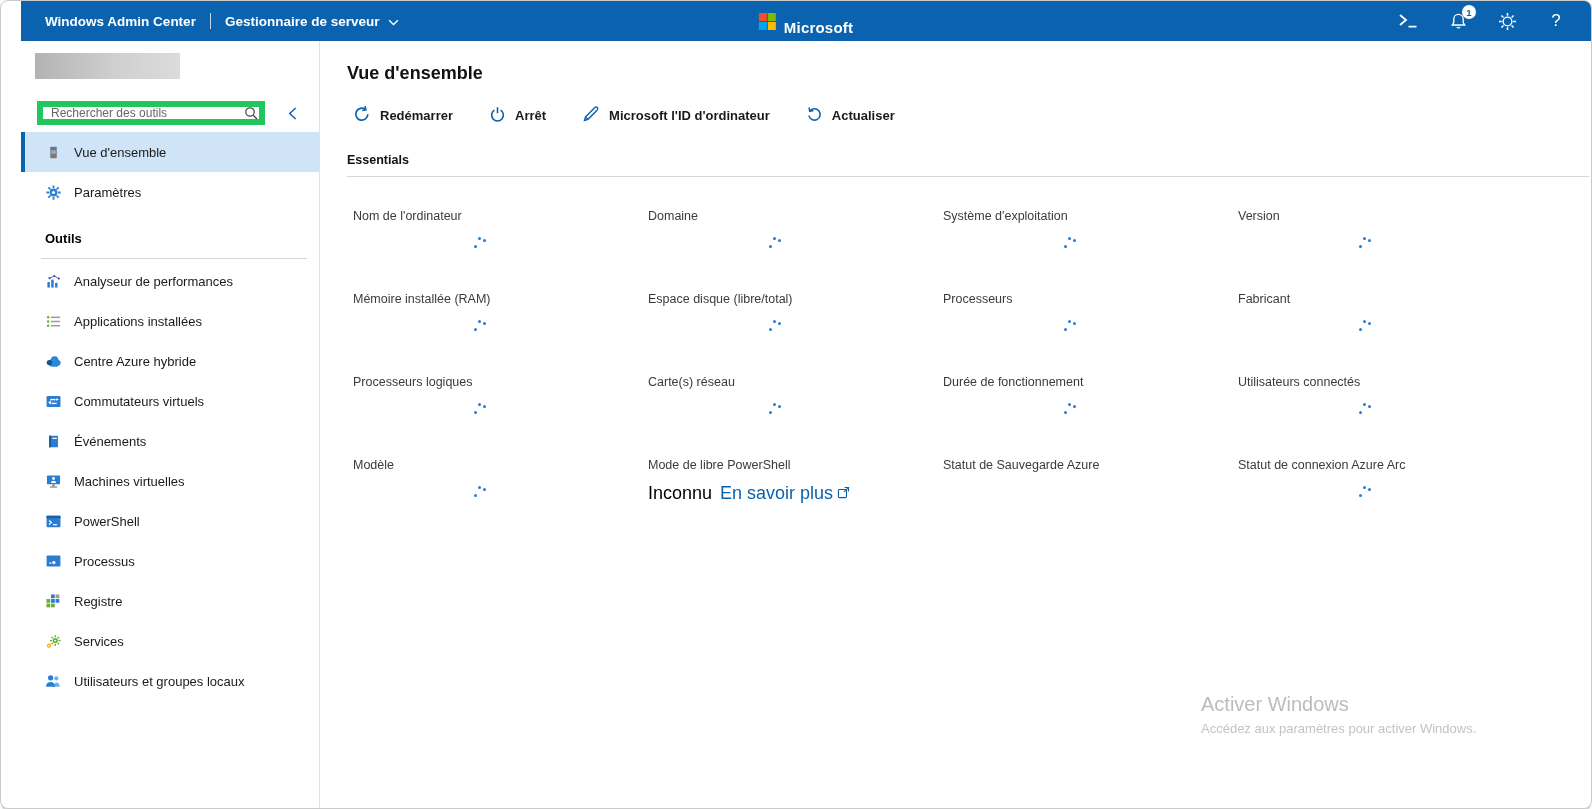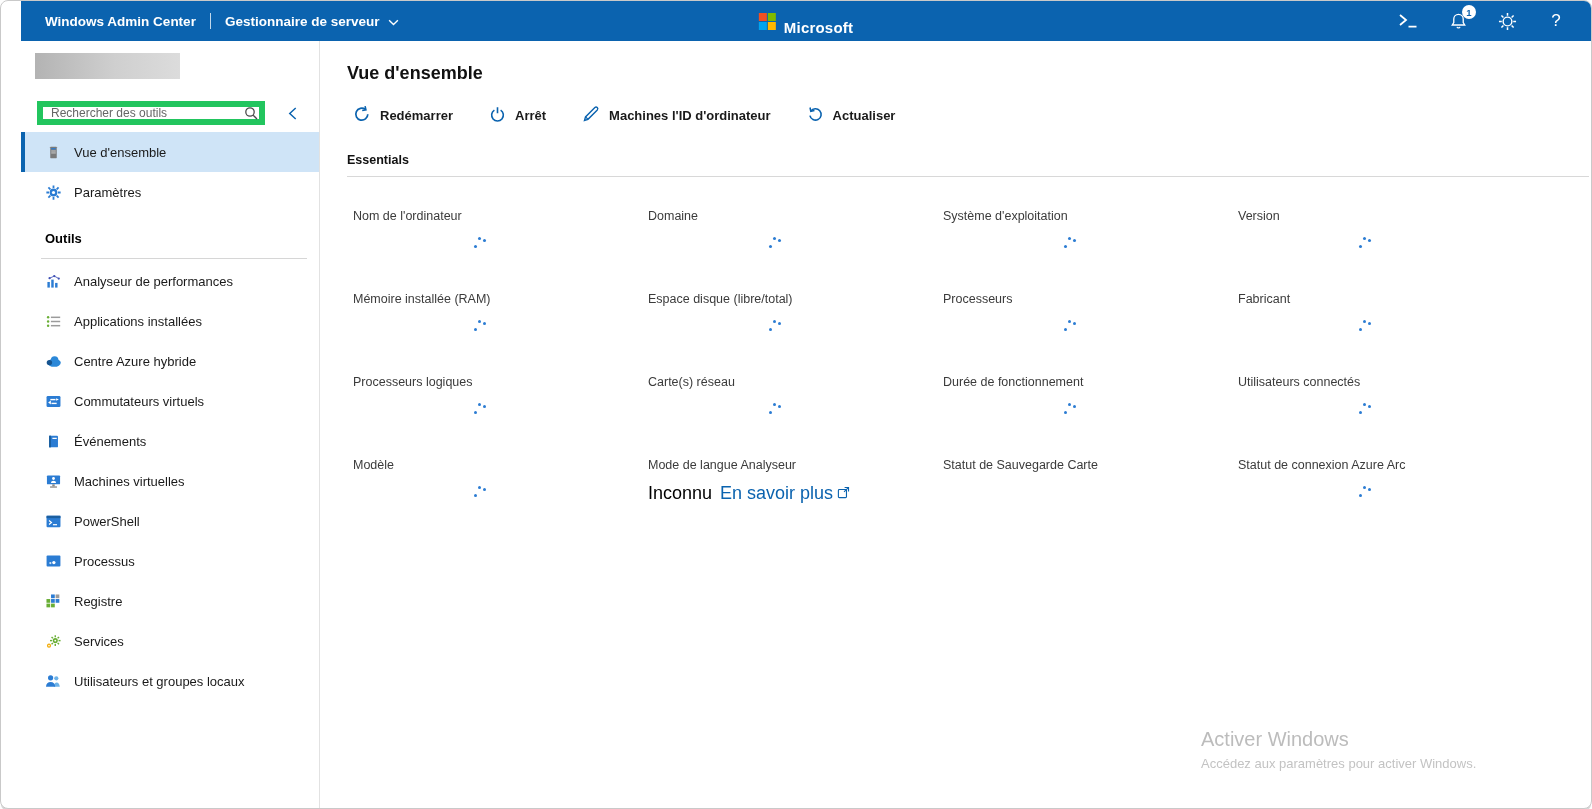--- a/index.html
+++ b/index.html
@@ -49,21 +49,21 @@
   .grid{ display:grid; grid-template-columns:repeat(4,295px); grid-auto-rows:83px; margin:32px 0 0 6px; }
   .cell .lbl{ font-size:12.5px; color:#3b3b3b; }
   .cell .val{ margin-top:11px; font-size:18px; color:#000; display:flex; align-items:center; gap:8px; }
   .spinner{ position:relative; width:16px; height:16px; margin-left:118px; margin-top:12px; }
   .spinner i{ position:absolute; width:3px; height:3px; border-radius:50%; background:#2b7cd3; }
   .spinner i:nth-child(1){ top:2px; left:7px; }
   .spinner i:nth-child(2){ top:4px; left:12px; }
   .spinner i:nth-child(3){ top:10px; left:3px; }
   .ext-link{ display:flex; align-items:center; gap:4px; color:#0b63af; cursor:pointer; }
   
-  .watermark{ position:absolute; left:1200px; top:727px; color:#bcbcbc; }
+  .watermark{ position:absolute; left:1200px; top:692px; color:#bcbcbc; }
   .watermark .wm-title{ font-size:20px; font-weight:400; }
   .watermark .wm-sub{ font-size:13px; margin-top:5px; color:#c3c3c3; }
 </style>
 </head>
 <body>
 
 <div class="window">
 
   <header class="topbar">
     <span class="app-title">Windows Admin Center</span>
@@ -342,21 +342,21 @@
           </span>
           <span>Arrêt</span>
         </button>
         <button class="cmd">
           <span>
             <svg width="18" height="18" viewBox="0 0 18 18">
                 <path d="M2.5 15.5 l1-3.6 L12.9 2.5 a1.7 1.7 0 0 1 2.4 2.4 L6 14.3 z" fill="none" stroke="#0b63af" stroke-width="1.4"></path>
                 <line x1="3.5" y1="11.9" x2="6" y2="14.3" stroke="#0b63af" stroke-width="1.2"></line>
               </svg>
           </span>
-          <span>Machines l'ID d'ordinateur</span>
+          <span>Microsoft l'ID d'ordinateur</span>
         </button>
         <button class="cmd">
           <span>
             <svg width="17" height="17" viewBox="0 0 18 18">
                 <path d="M4 5.6 a6 6 0 1 1 -0.9 4.6" fill="none" stroke="#0b63af" stroke-width="1.7"></path>
                 <path d="M3.2 1.6 L4 5.6 L7.9 4.8" fill="none" stroke="#0b63af" stroke-width="1.6"></path>
               </svg>
           </span>
           <span>Actualiser</span>
         </button>
@@ -467,37 +467,37 @@
 
         <div class="cell">
           <div class="lbl">Modèle</div>
           <div class="spinner">
               <i></i>
               <i></i>
               <i></i>
             </div>
         </div>
         <div class="cell">
-          <div class="lbl">Mode de langue Analyseur</div>
+          <div class="lbl">Mode de libre PowerShell</div>
           <div class="val">
             <span>Inconnu</span>
             <span class="ext-link">
               <span>En savoir plus</span>
               <span>
                 <svg width="13" height="13" viewBox="0 0 14 14">
                     <rect x="1.5" y="3.8" width="8.7" height="8.7" rx="1" fill="none" stroke="#0b63af" stroke-width="1.2"></rect>
                     <path d="M8.2 1.6 h4.2 v4.2" fill="none" stroke="#0b63af" stroke-width="1.2"></path>
                     <line x1="12.2" y1="1.8" x2="7.6" y2="6.4" stroke="#0b63af" stroke-width="1.2"></line>
                   </svg>
               </span>
             </span>
           </div>
         </div>
         <div class="cell">
-          <div class="lbl">Statut de Sauvegarde Carte</div>
+          <div class="lbl">Statut de Sauvegarde Azure</div>
         </div>
         <div class="cell">
           <div class="lbl">Statut de connexion Azure Arc</div>
           <div class="spinner">
               <i></i>
               <i></i>
               <i></i>
             </div>
         </div>
       </div>

